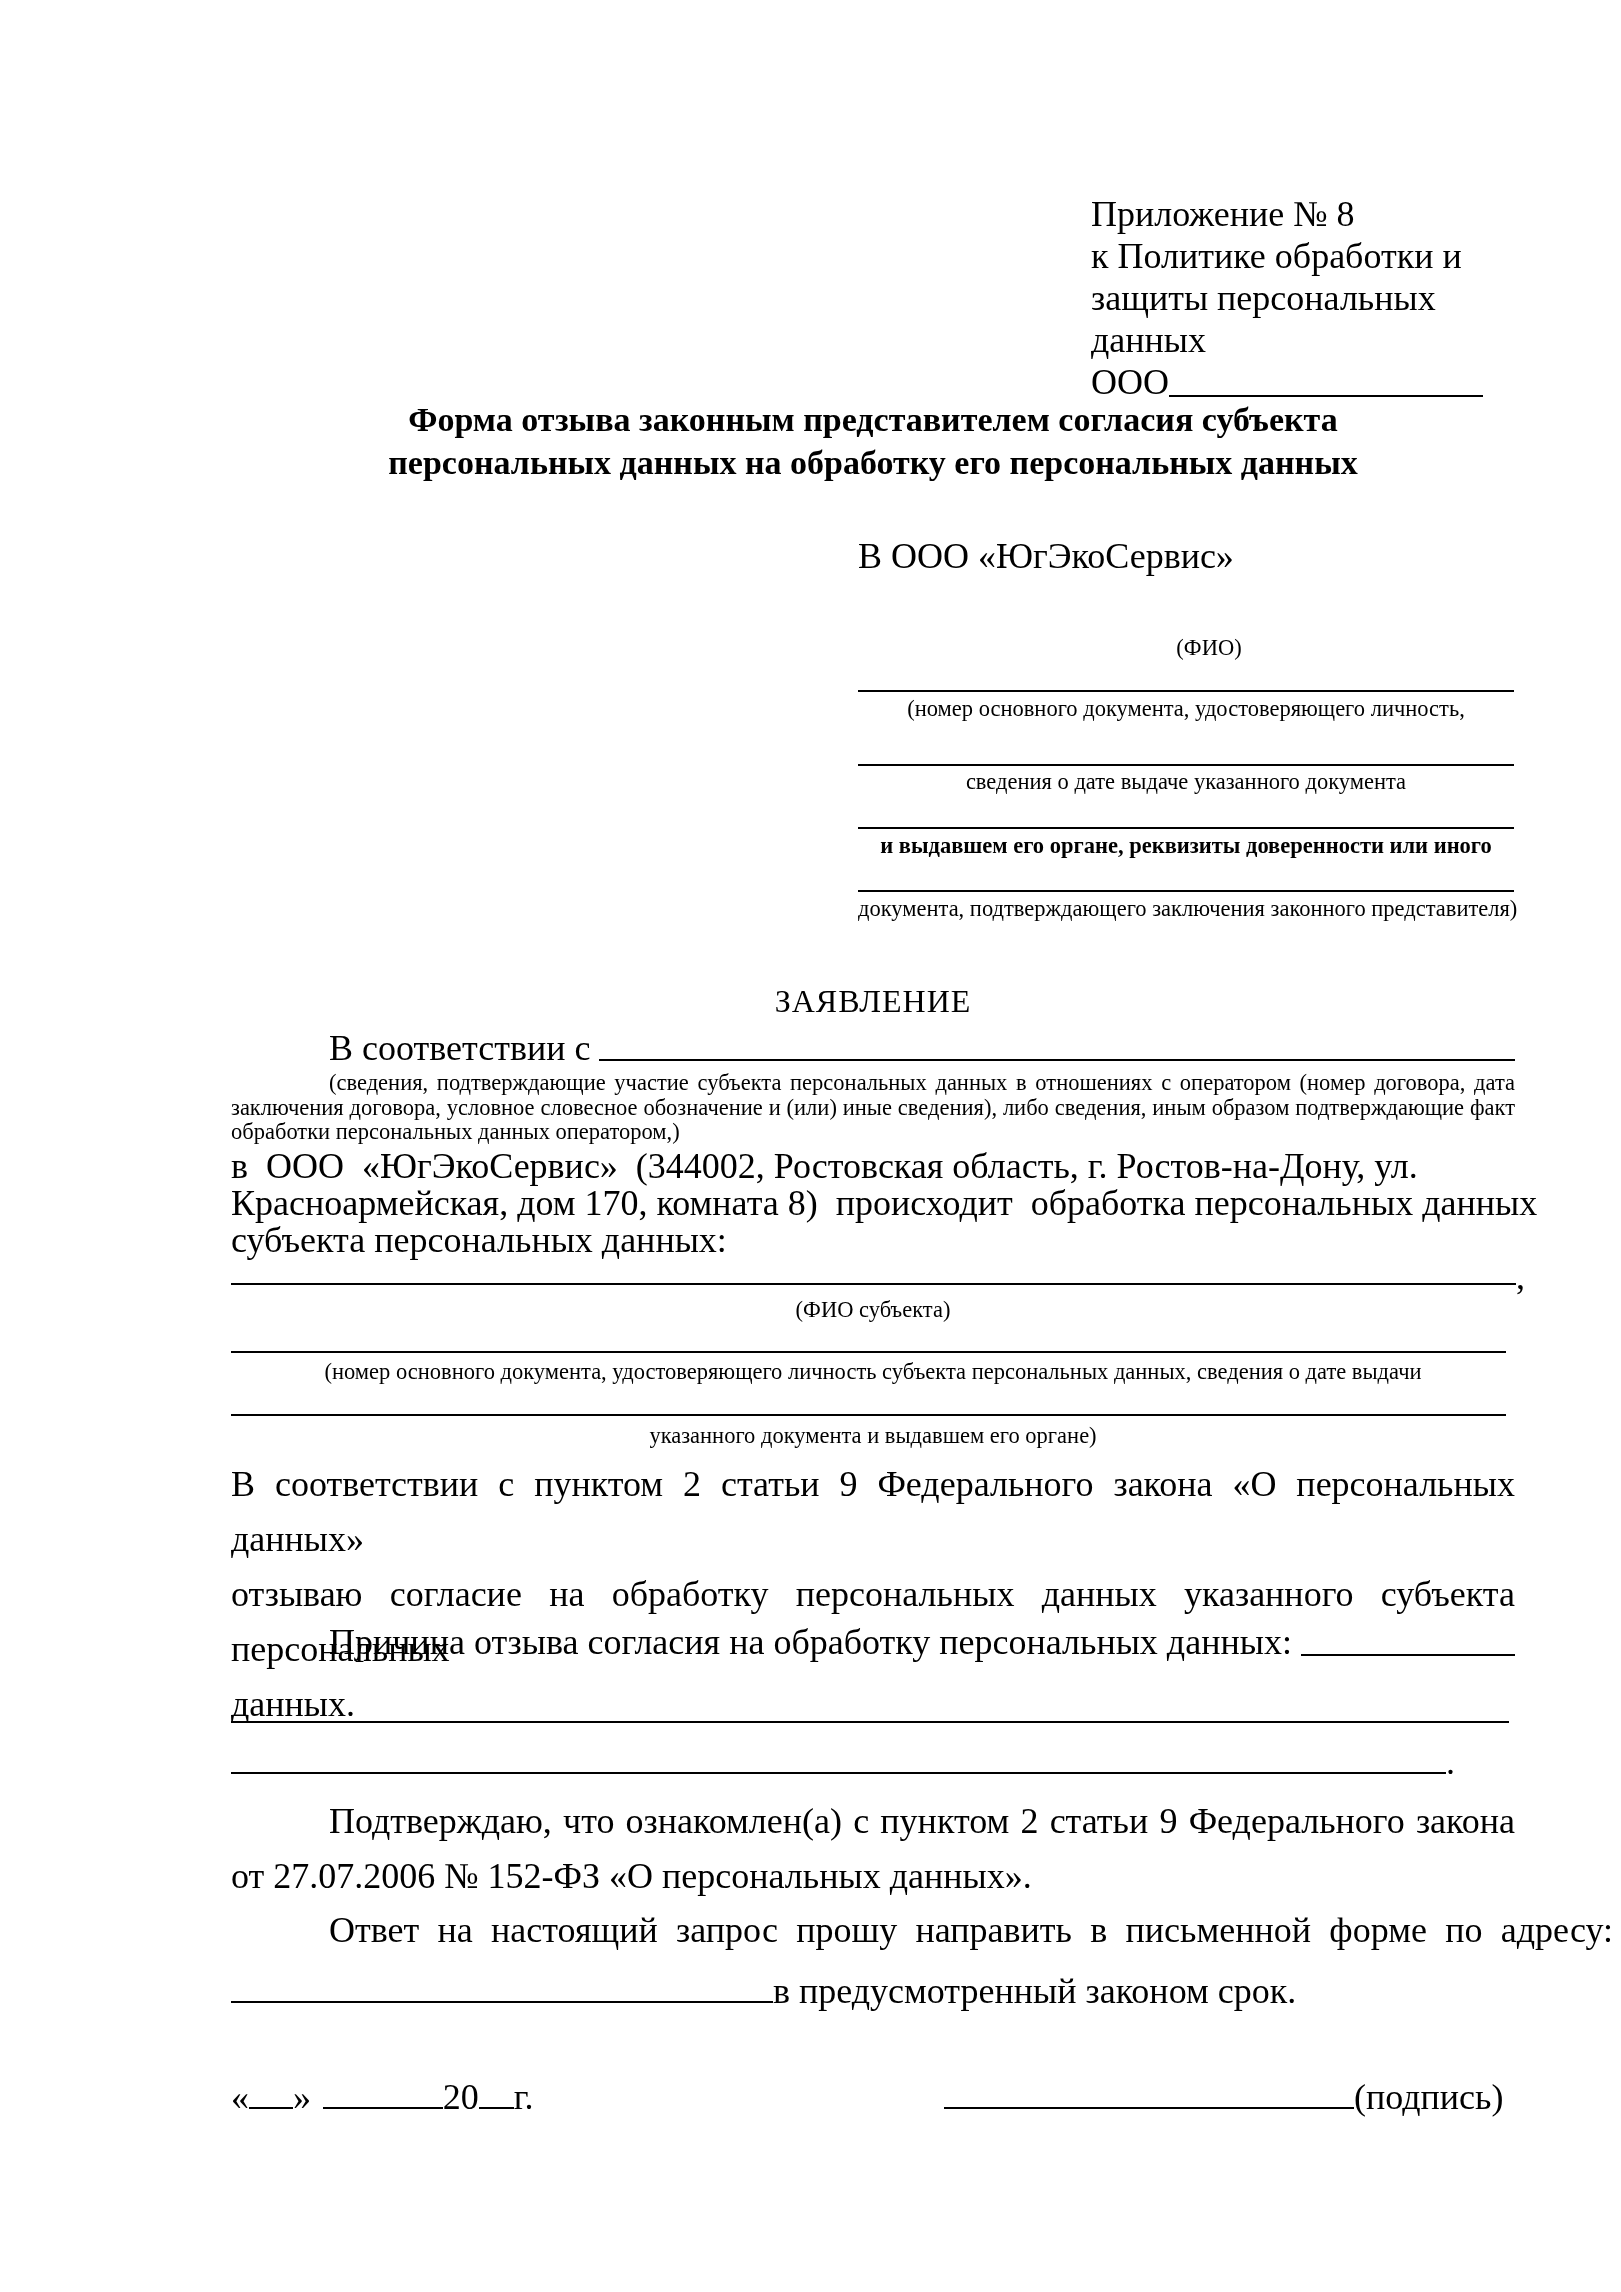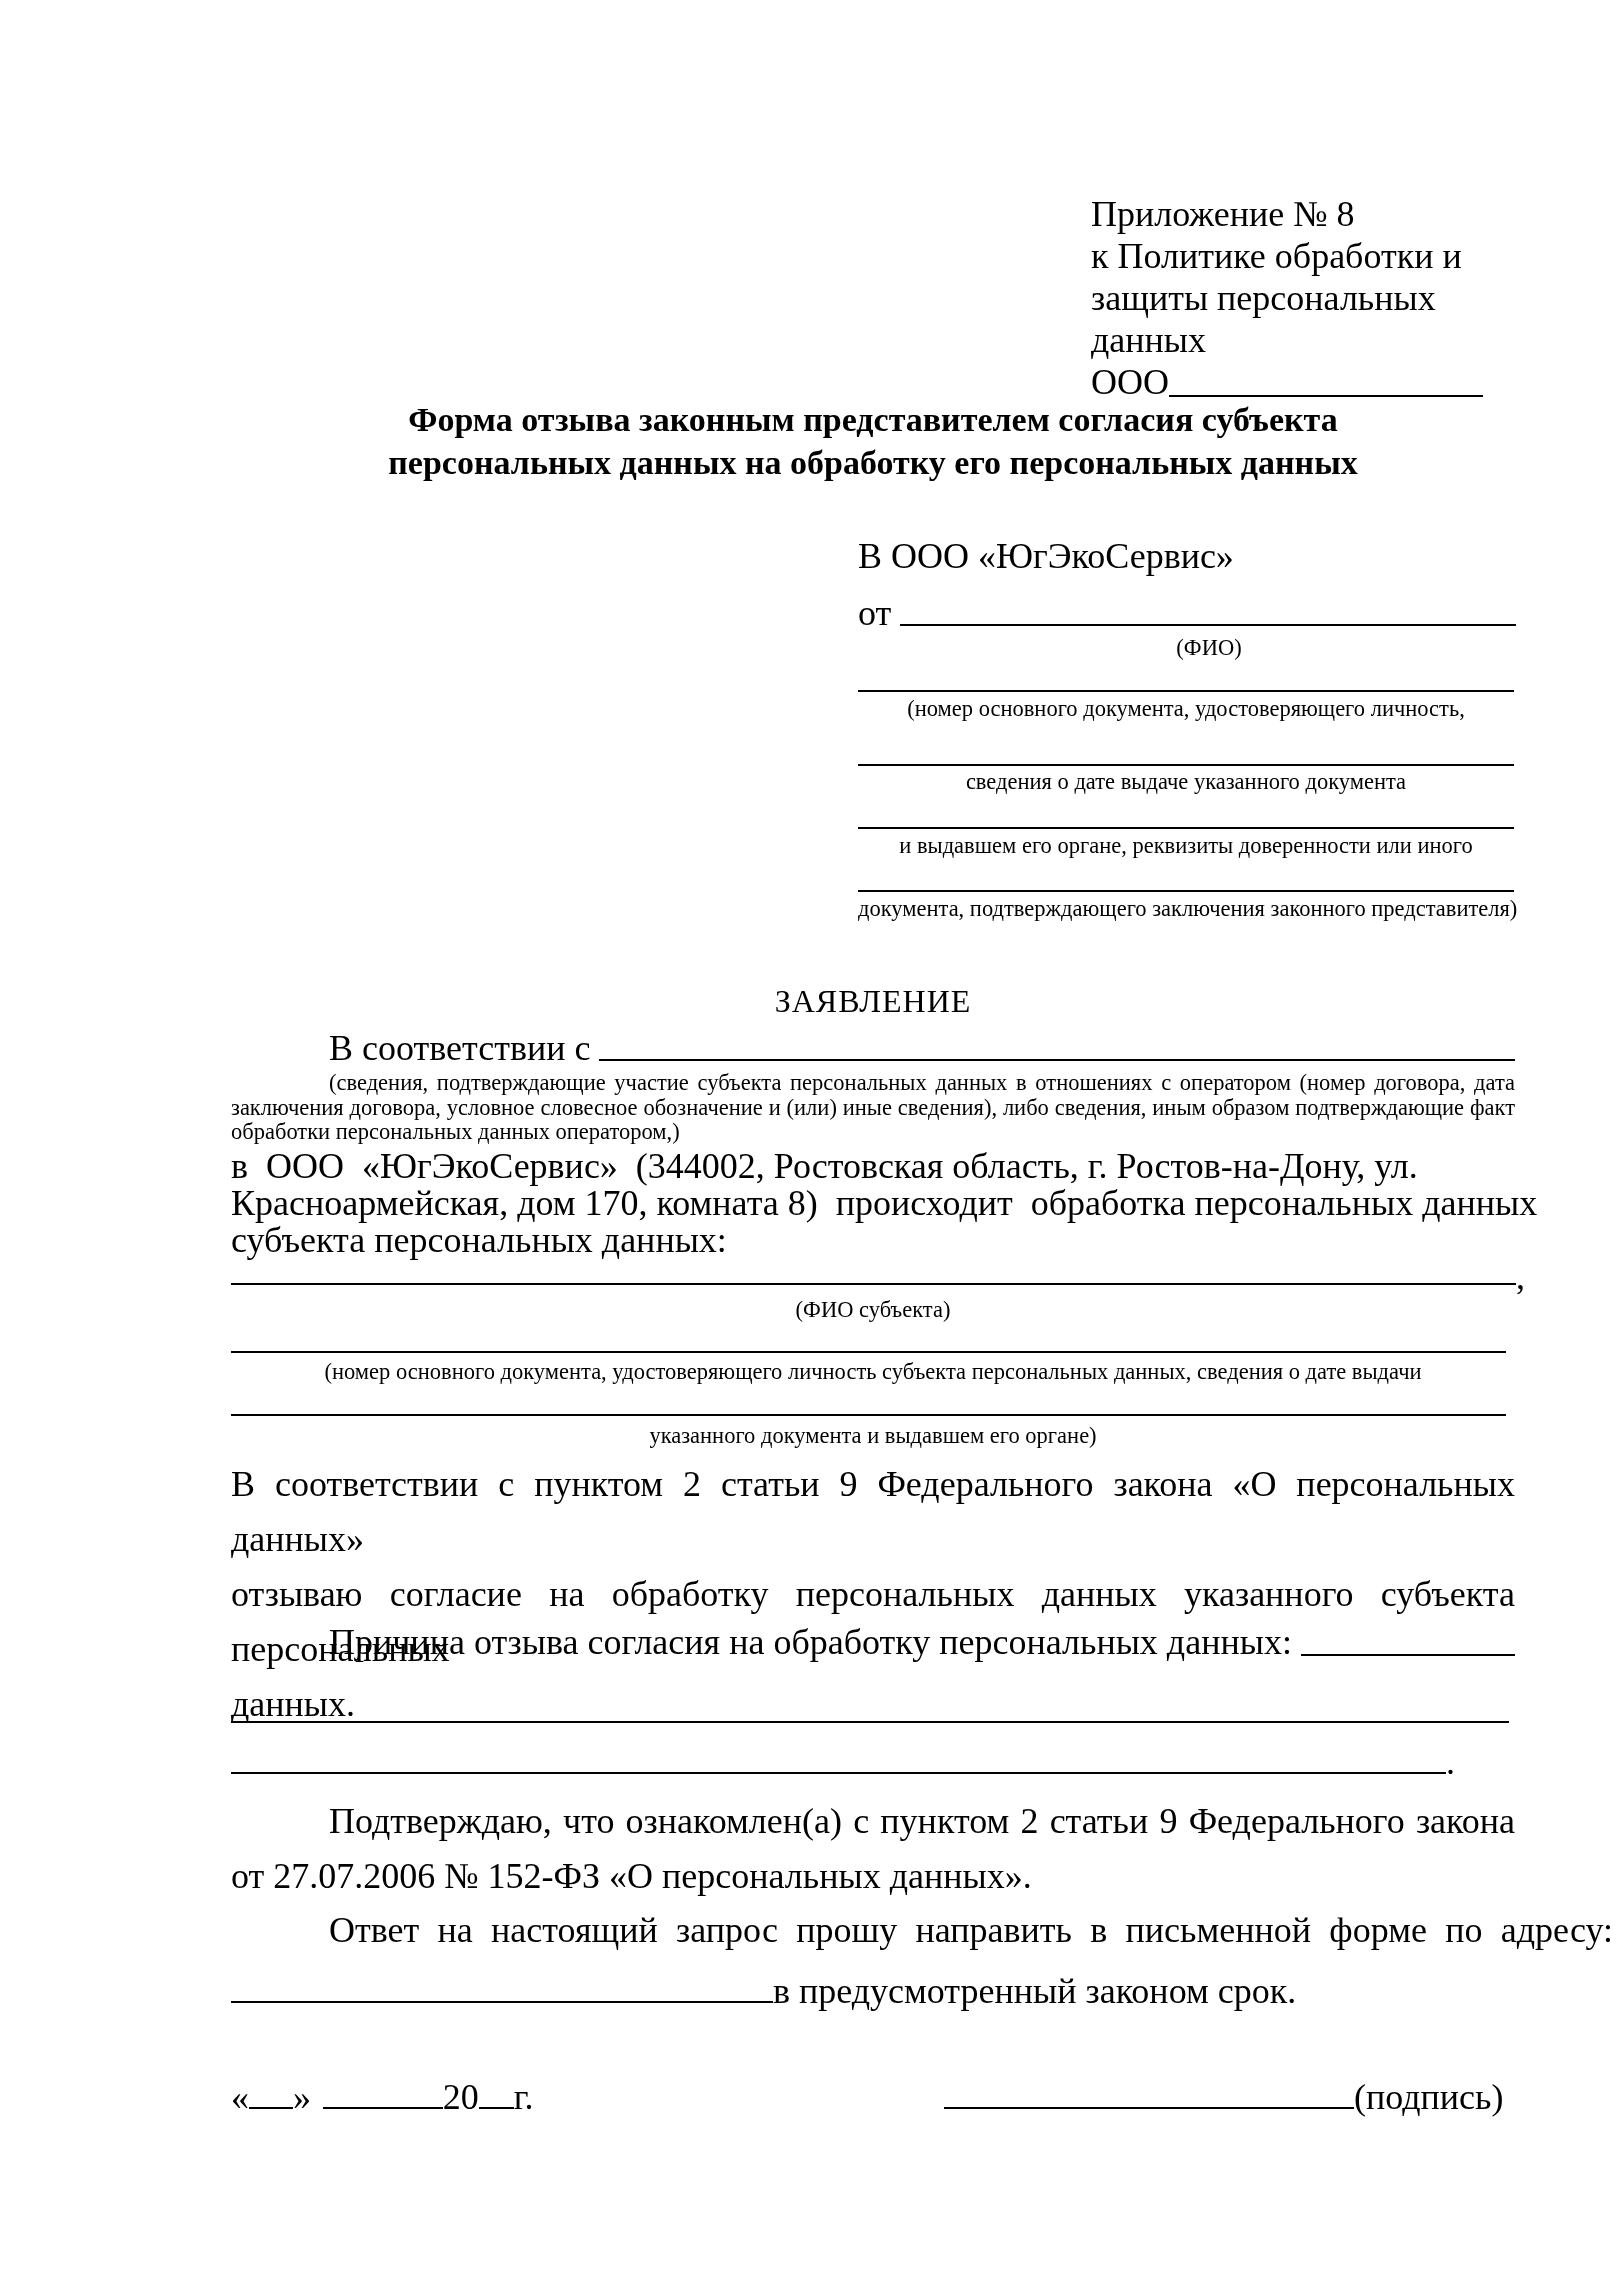--- a/index.html
+++ b/index.html
@@ -50,34 +50,30 @@
     </div>
   </div>
 
   <div class="abs title center" style="left:231px; top:398px; width:1284px;">
     <div>Форма отзыва законным представителем согласия субъекта</div>
     <div>персональных данных на обработку его персональных данных</div>
   </div>
 
   <div class="abs t32" style="left:858px; top:537px; width:658px;">В ООО «ЮгЭкоСервис»</div>
 
-  <div class="abs t32 fillrow" style="left:858px; top:594px; width:658px; height:38px;">
-    <span class="lbl">от </span>
-    <span class="fill"></span>
-  </div>
   <div class="abs cap center" style="left:902px; top:636px; width:614px;">(ФИО)</div>
 
   <div class="abs hr" style="left:858px; top:690px; width:656px;"></div>
   <div class="abs cap center nowrap" style="left:858px; top:697px; width:656px;">(номер основного документа, удостоверяющего личность,</div>
 
   <div class="abs hr" style="left:858px; top:764px; width:656px;"></div>
   <div class="abs cap center nowrap" style="left:858px; top:770px; width:656px;">сведения о дате выдаче указанного документа</div>
 
   <div class="abs hr" style="left:858px; top:827px; width:656px;"></div>
-  <div class="abs cap center nowrap" style="left:858px; top:834px; width:656px;">и выдавшем его органе, реквизиты доверенности или иного</div>
+  <div class="abs cap center nowrap" style="left:858px; top:834px; width:656px;font-weight:bold;">и выдавшем его органе, реквизиты доверенности или иного</div>
 
   <div class="abs hr" style="left:858px; top:890px; width:656px;"></div>
   <div class="abs cap center nowrap" style="left:858px; top:897px; width:656px;">документа, подтверждающего заключения законного представителя)</div>
 
   <div class="abs heading center" style="left:231px; top:982px; width:1284px;">ЗАЯВЛЕНИЕ</div>
 
   <div class="abs t32 fillrow indent" style="left:231px; top:1029px; width:1186px; height:38px;">
     <span class="lbl">В соответствии с </span>
     <span class="fill"></span>
   </div>

